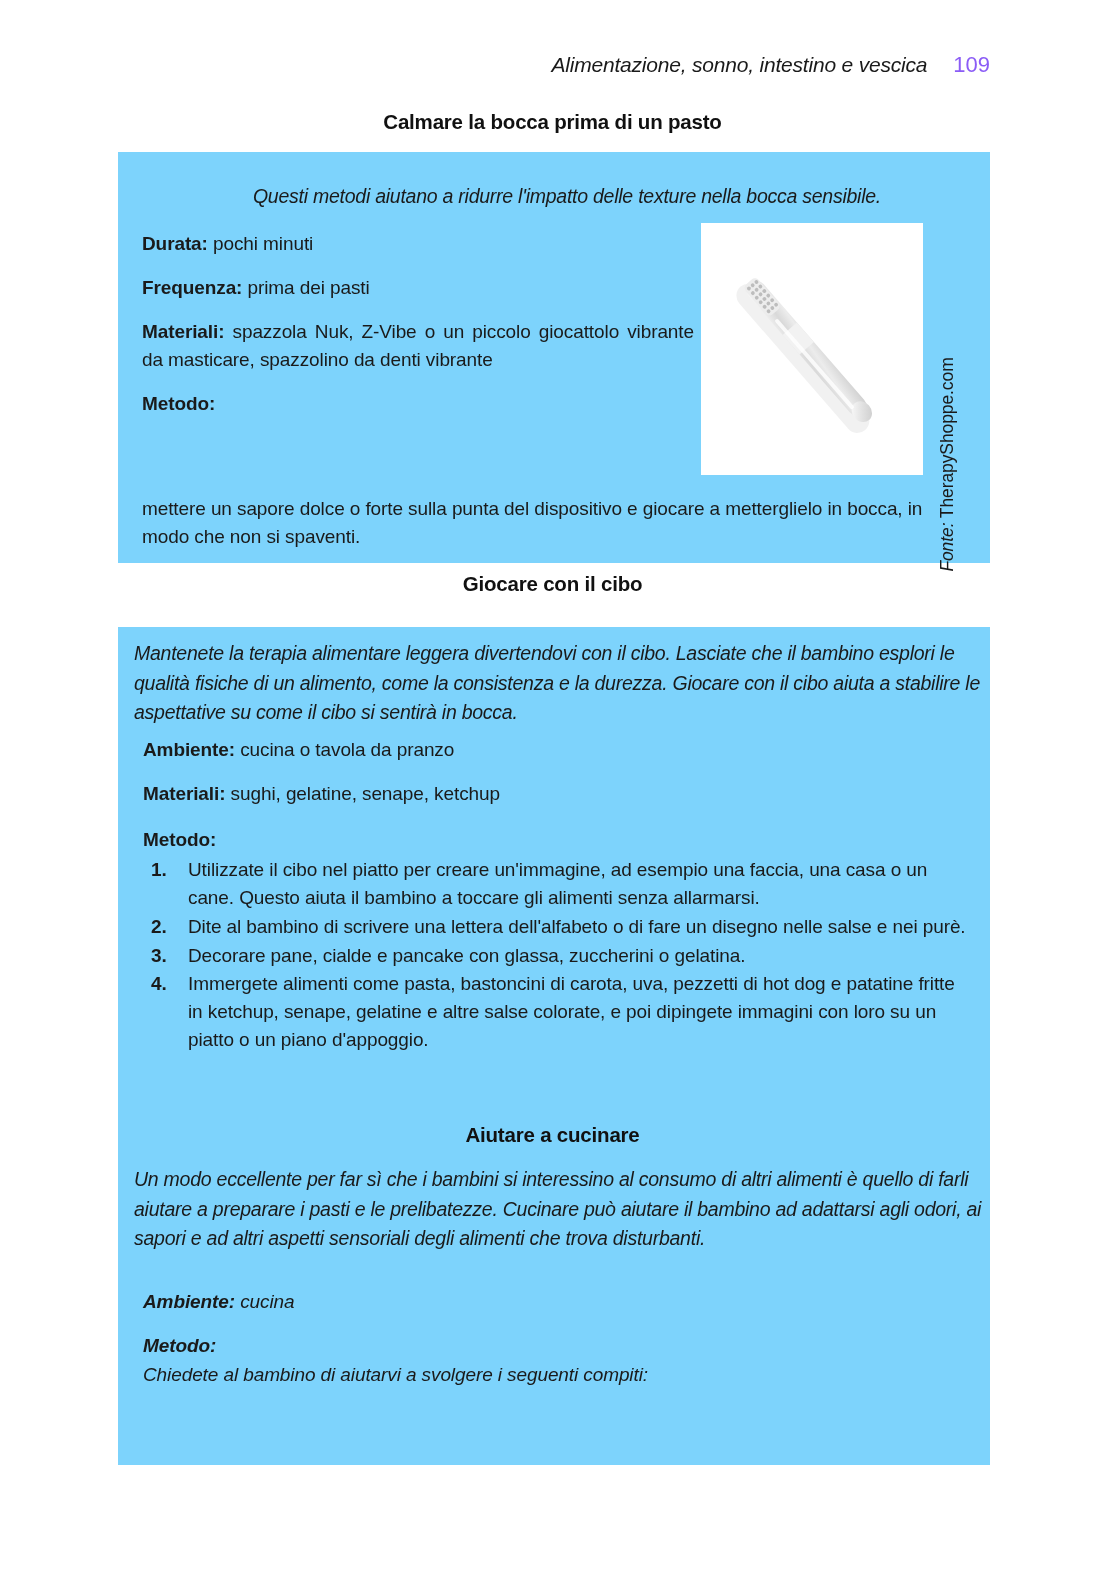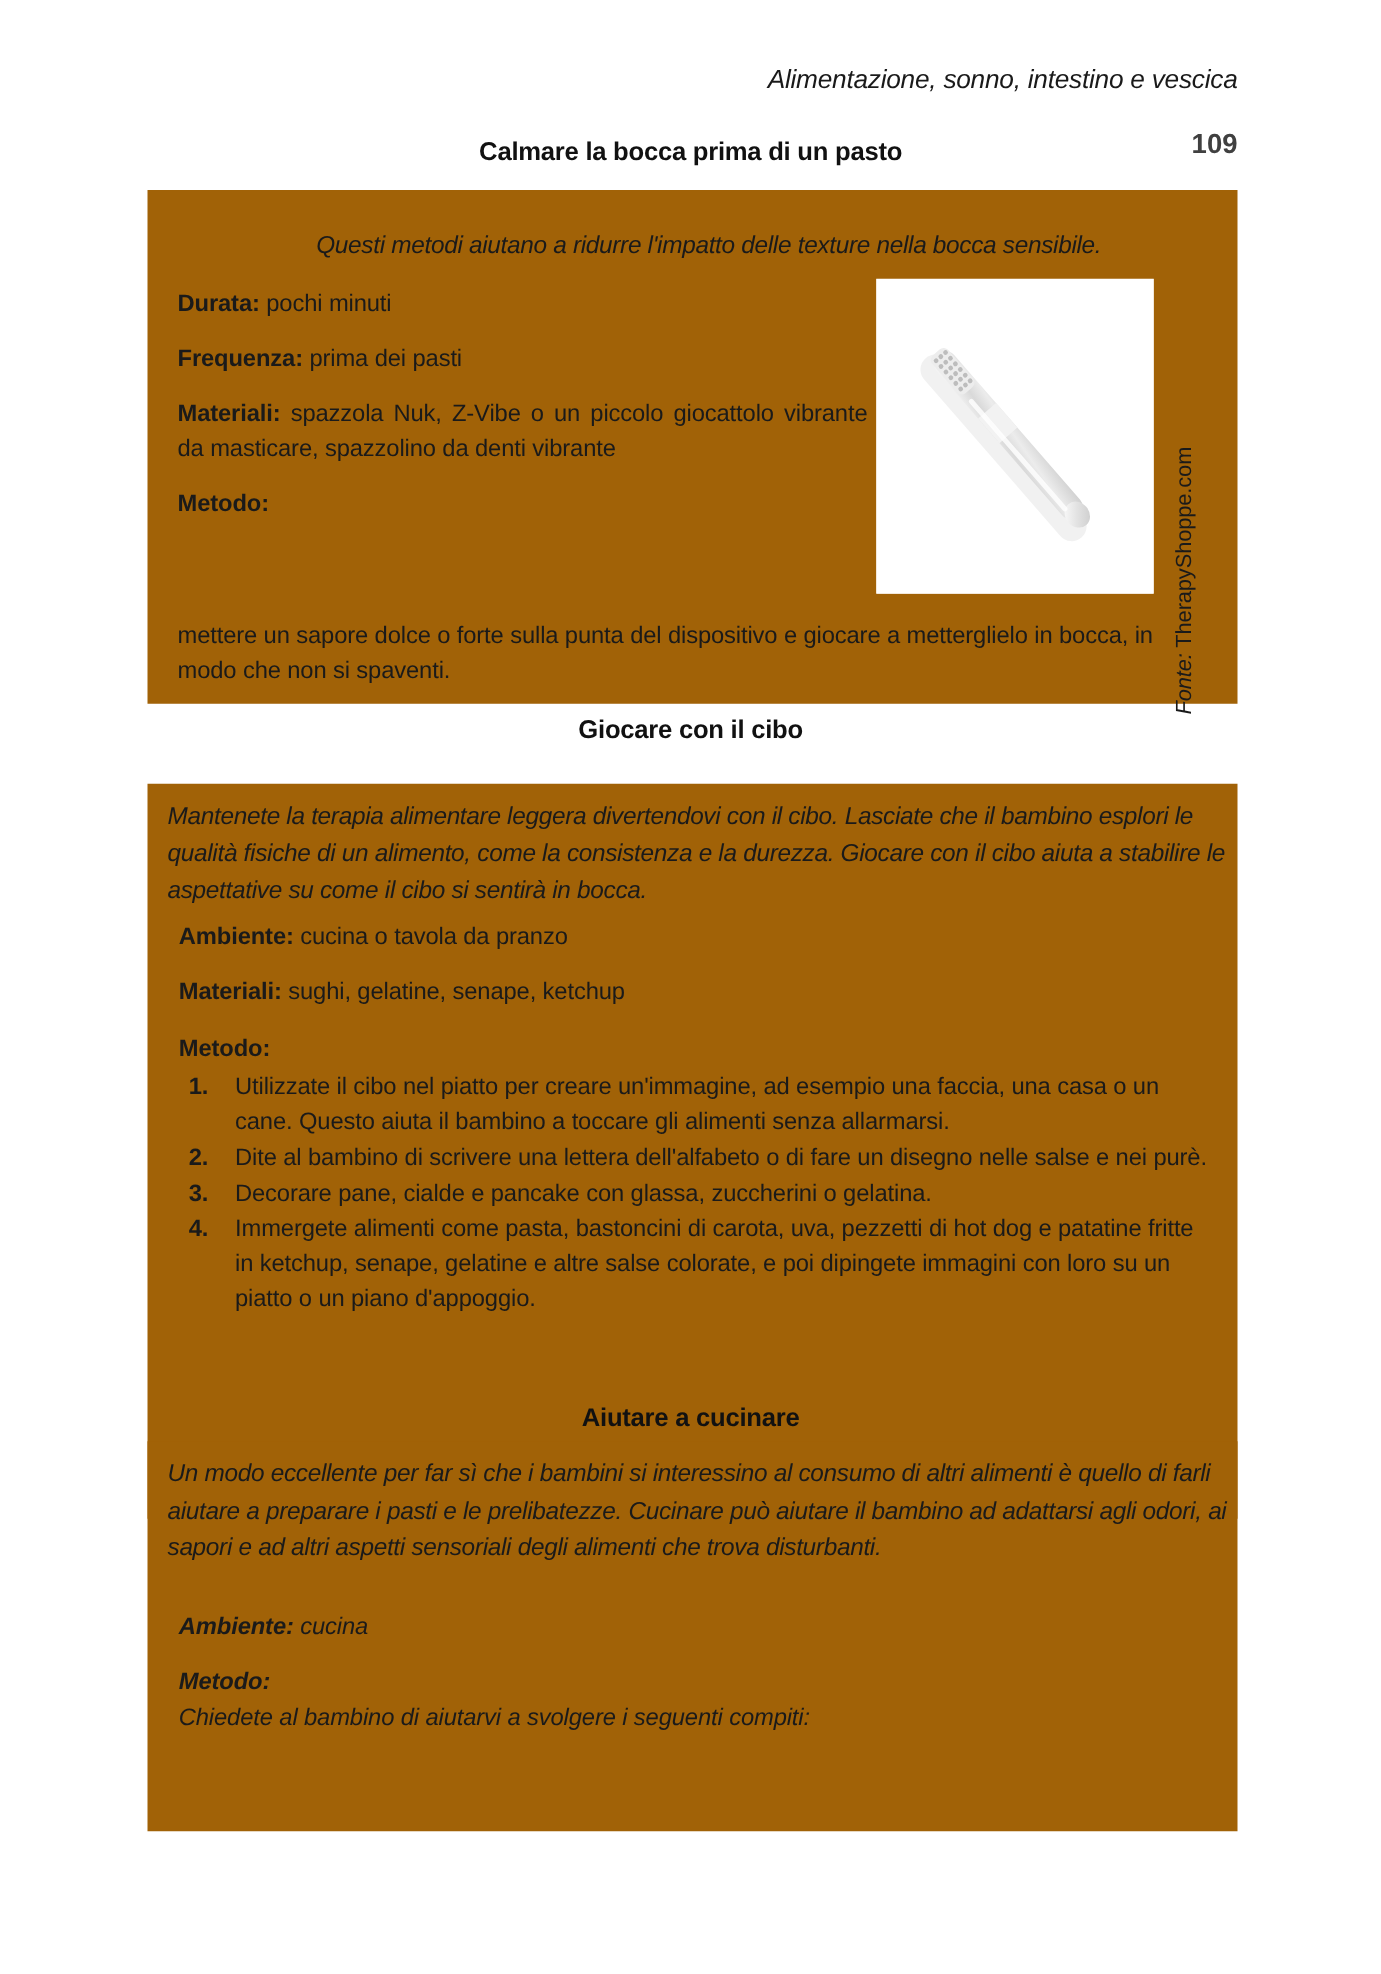--- a/index.html
+++ b/index.html
@@ -15,35 +15,34 @@
   }
 
   .page { position: relative; width: 1105px; height: 1579px; }
 
   
   .running-head {
     position: absolute;
     top: 52px;
     right: 115px;
     display: flex;
-    align-items: flex-end;
+    align-items: center;
     gap: 26px;
     white-space: nowrap;
-    flex-direction: column;
   }
   .running-head .rh-title {
     font-style: italic;
     font-size: 21px;
     letter-spacing: -0.2px;
     color: #1a1a1a;
   }
   .running-head .rh-page {
     font-size: 22px;
-    font-weight: 700;
-    color: #404040;
+    font-weight: 400;
+    color: #8b5cf6;
   }
 
   
   .section-heading {
     position: absolute;
     left: 0;
     width: 1105px;
     text-align: center;
     font-size: 20.5px;
     font-weight: 700;
@@ -52,21 +51,21 @@
   }
   .sh-1 { top: 110px; }
   .sh-2 { top: 572px; }
   .sh-3 { top: 1123px; }
 
   
   .box {
     position: absolute;
     left: 118px;
     width: 872px;
-    background: #a16207;
+    background: #7dd3fc;
   }
   #box-1 { top: 152px; height: 411px; }
   #box-2 { top: 627px; height: 588px; }
   #box-3 { top: 1153px; height: 312px; }
 
   
   .intro-italic {
     font-style: italic;
     font-size: 19.5px;
     line-height: 1.52;

